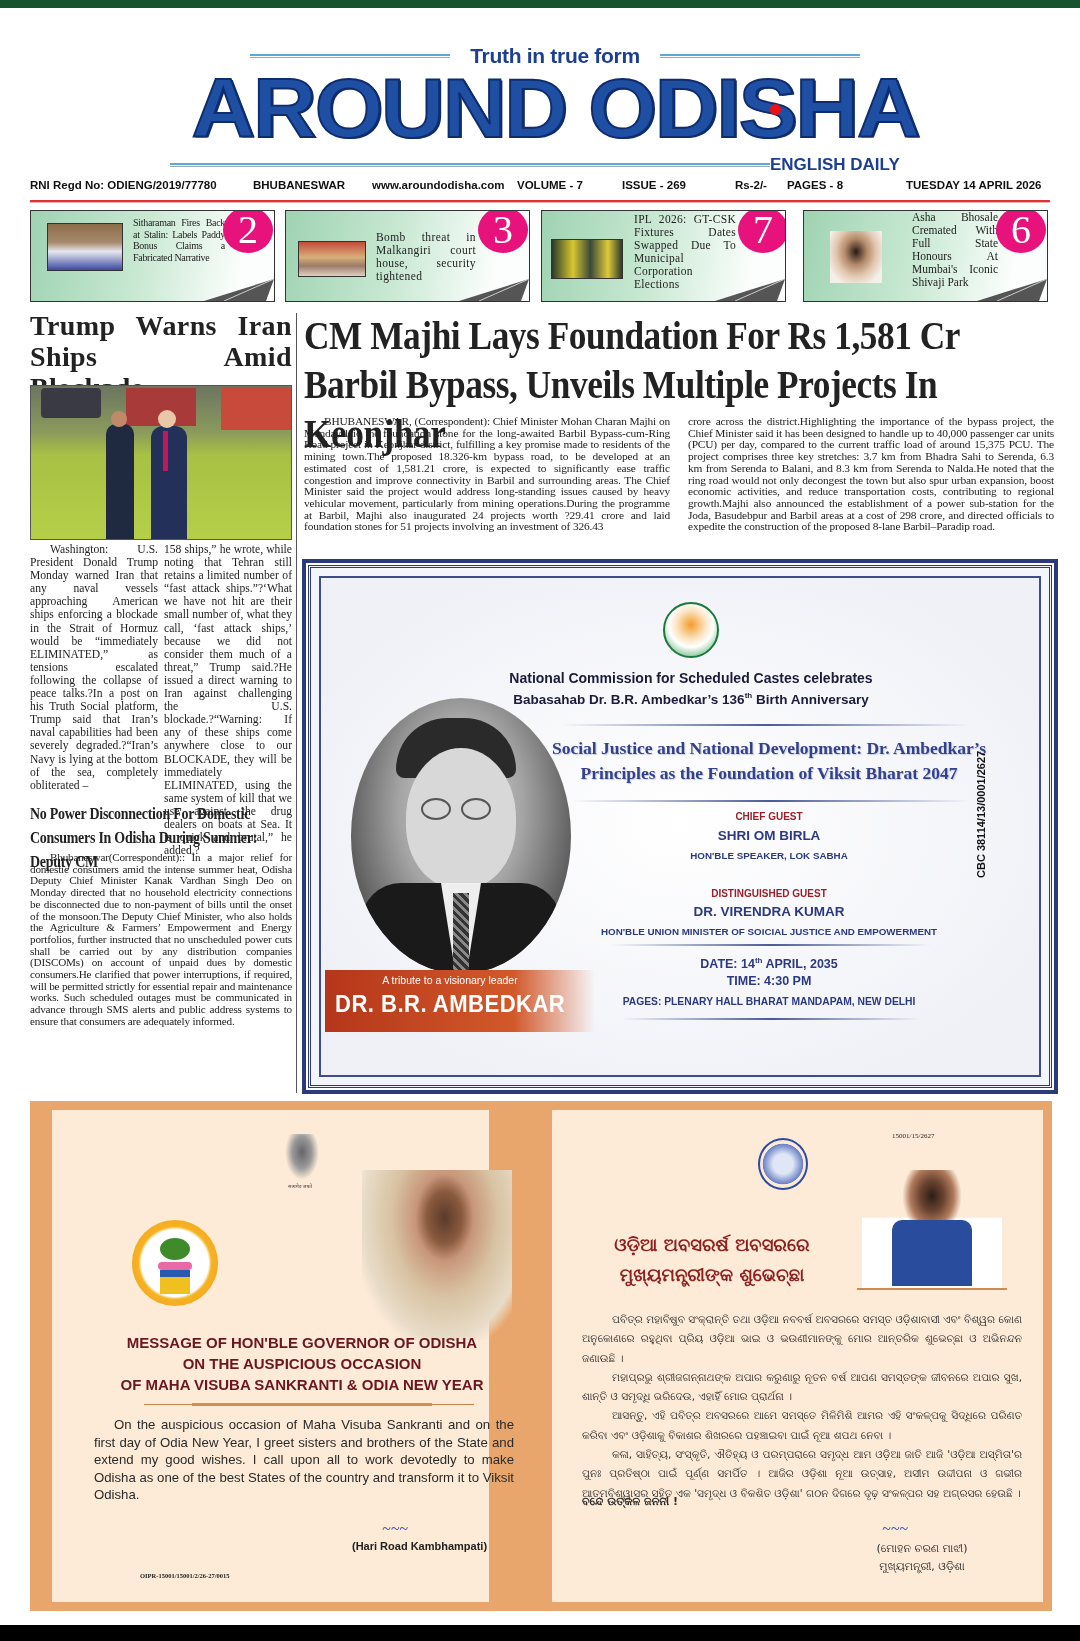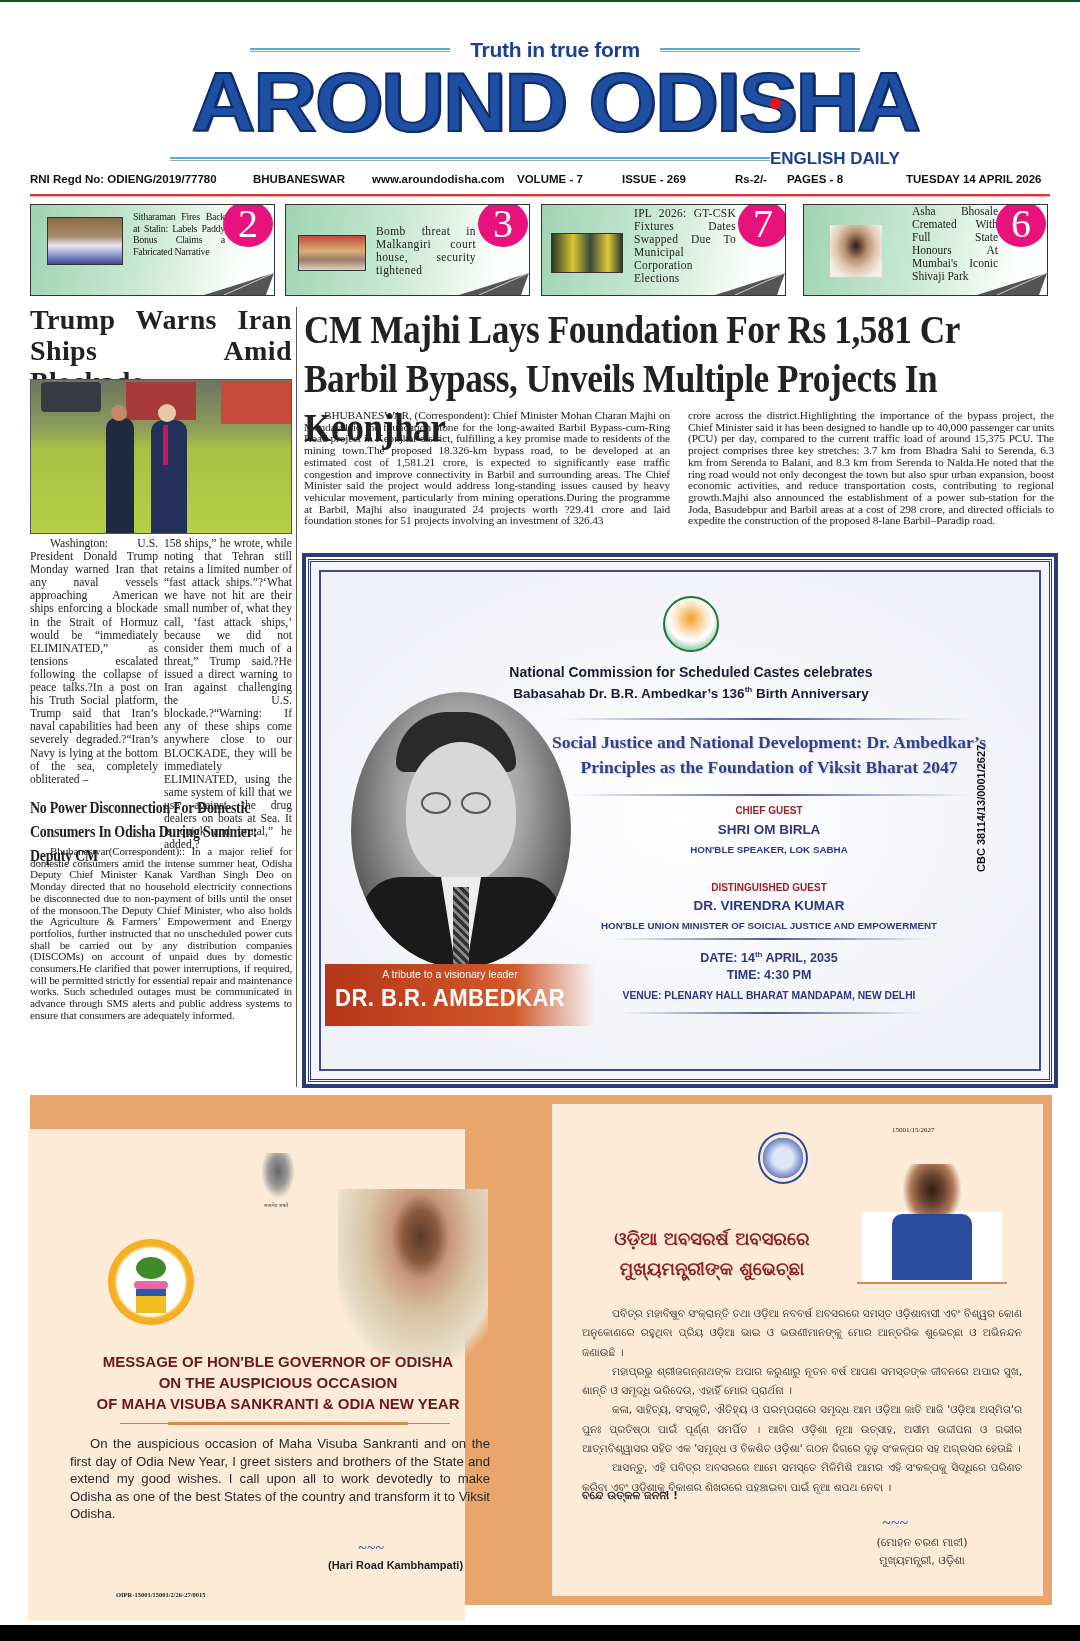--- a/index.html
+++ b/index.html
@@ -1,17 +1,17 @@
 <!DOCTYPE html>
 <html><head>
 <meta charset="utf-8">
 <style>
   * { box-sizing: border-box; margin: 0; padding: 0; }
   html, body { width: 1080px; height: 1641px; overflow: hidden; background: #000; }
-  .page { position: absolute; left: 0; top: 0; width: 1080px; height: 1641px; background: #fff; border-top: 2px solid #14532d; border-bottom: 16px solid #000; }
+  .page { position: absolute; left: 0; top: 0; width: 1080px; height: 1641px; background: #fff; border-top: 8px solid #14532d; border-bottom: 16px solid #000; }
 
   
   .masthead { position: absolute; left: 170px; top: 30px; width: 770px; height: 140px; }
   .tagline-row { position: absolute; left: 0; top: 6px; width: 770px; height: 22px; }
   .tagline-line { position: absolute; top: 10px; height: 4px; border-top: 2px solid #5aa9dc; border-bottom: 1px solid #9aa; }
   .tagline { position: absolute; left: 285px; top: 0; width: 200px; text-align: center; font-family: "Liberation Sans", sans-serif; font-weight: bold; font-size: 21px; color: #1d3f92; letter-spacing: -0.3px; }
   .logo { position: absolute; left: 0; top: 30px; width: 770px; height: 80px; font-family: "Liberation Sans", sans-serif; font-weight: 900; font-size: 88px; line-height: 80px; color: #1f4fa3; letter-spacing: -2px; text-align: center; -webkit-text-stroke: 2px #0f2d6e; text-shadow: 0 0 0 #fff, 2px 2px 0 #0f2d6e; transform: scaleY(0.95); }
   .logo-dot { position: absolute; left: 600px; top: 66px; width: 11px; height: 11px; border-radius: 50%; background: #e11; }
   .eng-row { position: absolute; left: 0; top: 115px; width: 770px; height: 22px; }
   .eng-line { position: absolute; left: 0; top: 10px; width: 600px; height: 4px; border-top: 2px solid #5aa9dc; border-bottom: 1px solid #9aa; }
@@ -59,21 +59,21 @@
   .ad-venue { position: absolute; left: 228px; top: 418px; width: 440px; text-align: center; font-family: "Liberation Sans", sans-serif; font-weight: bold; font-size: 10.3px; color: #2c3980; }
   .ad-code { position: absolute; left: 654px; top: 300px; width: 160px; transform: rotate(-90deg); transform-origin: left top; font-family: "Liberation Sans", sans-serif; font-weight: bold; font-size: 11px; color: #111; white-space: nowrap; }
   .portrait { position: absolute; left: 30px; top: 120px; width: 220px; height: 276px; border-radius: 50%; background: radial-gradient(ellipse at 50% 40%, #d8d8d8 0%, #a4a4a4 40%, #5a5a5a 75%, #2e2e2e 100%); overflow: hidden; }
   .tribute { position: absolute; left: 4px; top: 392px; width: 270px; height: 62px; background: linear-gradient(90deg, #b5361a 0%, #d2592a 70%, rgba(224,130,80,0) 100%); }
   .tribute-small { position: absolute; left: 0; top: 4px; width: 250px; text-align: center; font-family: "Liberation Sans", sans-serif; font-size: 10.5px; color: #fff; }
   .tribute-big { position: absolute; left: 10px; top: 20px; width: 260px; font-family: "Liberation Sans", sans-serif; font-weight: bold; font-size: 24px; color: #fff; letter-spacing: 0.5px; transform: scaleX(0.92); transform-origin: left top; }
 
   
   .orange-band { position: absolute; left: 30px; top: 1093px; width: 1022px; height: 510px; background: #e9a66c; }
   .ad-card { position: absolute; top: 1102px; height: 492px; background: #fdebd7; }
-  .gov { left: 28px; width: 437px; margin-top: 25px; }
+  .gov { left: 52px; width: 437px; }
   .cm { left: 552px; width: 491px; }
   .emblem { position: absolute; width: 34px; height: 46px; background: radial-gradient(ellipse at 50% 40%, #666 0%, #999 40%, transparent 70%); }
   .emblem-cap { position: absolute; font-family: "Liberation Serif", serif; font-size: 5px; color: #444; }
   .vishu-logo { position: absolute; left: 80px; top: 110px; width: 86px; height: 86px; border-radius: 50%; background: radial-gradient(circle, #fff 55%, #f5b323 60%, #f39912 100%); }
   .gov-photo { position: absolute; left: 310px; top: 60px; width: 150px; height: 170px; background: radial-gradient(ellipse at 55% 28%, #5a3a2a 0%, #8a5a3e 15%, #c8967a 25%, #d8c2a2 45%, #e8dcc8 70%, transparent 80%); }
   .gov-title { position: absolute; left: 0; top: 222px; width: 500px; text-align: center; font-family: "Liberation Sans", sans-serif; font-weight: bold; font-size: 15px; line-height: 21px; color: #6b1620; }
   .gov-msg { position: absolute; left: 42px; top: 306px; width: 420px; font-family: "Liberation Sans", sans-serif; font-size: 13.2px; line-height: 17.5px; color: #2a2a2a; text-align: justify; }
   .gov-sign { position: absolute; left: 300px; top: 430px; font-family: "Liberation Sans", sans-serif; font-weight: bold; font-size: 11px; color: #222; }
   .gov-ref { position: absolute; left: 88px; top: 462px; font-family: "Liberation Serif", serif; font-weight: bold; font-size: 6.5px; color: #222; }
   .cm-ref { position: absolute; left: 340px; top: 22px; font-family: "Liberation Serif", serif; font-size: 7px; color: #222; text-align: center; }
@@ -196,21 +196,21 @@
       <div class="ad-orn" style="left:250px;top:222px;width:400px;"></div>
       <div class="ad-label" style="top:233px;">CHIEF GUEST</div>
       <div class="ad-name" style="top:250px;">SHRI OM BIRLA</div>
       <div class="ad-role" style="top:272px;">HON'BLE SPEAKER, LOK SABHA</div>
       <div class="ad-label" style="top:310px;">DISTINGUISHED GUEST</div>
       <div class="ad-name" style="top:326px;">DR. VIRENDRA KUMAR</div>
       <div class="ad-role" style="top:348px;">HON'BLE UNION MINISTER OF SOICIAL JUSTICE AND EMPOWERMENT</div>
       <div class="ad-orn" style="left:290px;top:366px;width:320px;"></div>
       <div class="ad-dt" style="top:378px;"><span>DATE: 14</span><sup style="font-size:8px;">th</sup><span> APRIL, 2035</span></div>
       <div class="ad-dt" style="top:396px;">TIME: 4:30 PM</div>
-      <div class="ad-venue">VENUE: PLENARY HALL BHARAT MANDAPAM, NEW DELHI</div>
+      <div class="ad-venue">PAGES: PLENARY HALL BHARAT MANDAPAM, NEW DELHI</div>
       <div class="ad-orn" style="left:300px;top:440px;width:300px;"></div>
       <div class="ad-code">CBC 38114/13/0001/2627</div>
       <div class="portrait">
         <div style="position:absolute;left:45px;top:20px;width:120px;height:60px;background:#2a2a2a;border-radius:60px 60px 10px 10px;"></div>
         <div style="position:absolute;left:55px;top:50px;width:110px;height:140px;background:#d8d8d8;border-radius:50% 50% 45% 45%;"></div>
         <div style="position:absolute;left:70px;top:100px;width:30px;height:22px;border:2px solid #555;border-radius:50%;"></div>
         <div style="position:absolute;left:110px;top:100px;width:30px;height:22px;border:2px solid #555;border-radius:50%;"></div>
         <div style="position:absolute;left:10px;top:185px;width:200px;height:100px;background:#1a1a1a;border-radius:40px 40px 0 0;"></div>
         <div style="position:absolute;left:90px;top:185px;width:40px;height:100px;background:#eee;clip-path:polygon(0 0,100% 0,60% 100%,40% 100%);"></div>
         <div style="position:absolute;left:102px;top:195px;width:16px;height:80px;background:repeating-linear-gradient(45deg,#333 0 3px,#888 3px 6px);"></div>
@@ -252,22 +252,22 @@
     <div class="cm-photo"></div>
     <div class="cm-vest"></div>
     <div class="cm-photo-base"></div>
     <div class="cm-title">
       <div>ଓଡ଼ିଆ ଅବସରର୍ଷ ଅବସରରେ</div>
       <div>ମୁଖ୍ୟମନ୍ତ୍ରୀଙ୍କ ଶୁଭେଚ୍ଛା</div>
     </div>
     <div class="cm-msg">
       <p>ପବିତ୍ର ମହାବିଷୁବ ସଂକ୍ରାନ୍ତି ତଥା ଓଡ଼ିଆ ନବବର୍ଷ ଅବସରରେ ସମସ୍ତ ଓଡ଼ିଶାବାସୀ ଏବଂ ବିଶ୍ୱର କୋଣ ଅନୁକୋଣରେ ରହୁଥିବା ପ୍ରିୟ ଓଡ଼ିଆ ଭାଇ ଓ ଭଉଣୀମାନଙ୍କୁ ମୋର ଆନ୍ତରିକ ଶୁଭେଚ୍ଛା ଓ ଅଭିନନ୍ଦନ ଜଣାଉଛି ।</p>
       <p>ମହାପ୍ରଭୁ ଶ୍ରୀଜଗନ୍ନାଥଙ୍କ ଅପାର କରୁଣାରୁ ନୂତନ ବର୍ଷ ଆପଣ ସମସ୍ତଙ୍କ ଜୀବନରେ ଅପାର ସୁଖ, ଶାନ୍ତି ଓ ସମୃଦ୍ଧି ଭରିଦେଉ, ଏହାହିଁ ମୋର ପ୍ରାର୍ଥନା ।</p>
+      <p>ଆସନ୍ତୁ, ଏହି ପବିତ୍ର ଅବସରରେ ଆମେ ସମସ୍ତେ ମିଳିମିଶି ଆମର ଏହି ସଂକଳ୍ପକୁ ସିଦ୍ଧିରେ ପରିଣତ କରିବା ଏବଂ ଓଡ଼ିଶାକୁ ବିକାଶର ଶିଖରରେ ପହଞ୍ଚାଇବା ପାଇଁ ନୂଆ ଶପଥ ନେବା ।</p>
       <p>କଳା, ସାହିତ୍ୟ, ସଂସ୍କୃତି, ଐତିହ୍ୟ ଓ ପରମ୍ପରାରେ ସମୃଦ୍ଧ ଆମ ଓଡ଼ିଆ ଜାତି ଆଜି 'ଓଡ଼ିଆ ଅସ୍ମିତା'ର ପୁନଃ ପ୍ରତିଷ୍ଠା ପାଇଁ ପୂର୍ଣ୍ଣ ସମର୍ପିତ । ଆଜିର ଓଡ଼ିଶା ନୂଆ ଉତ୍ସାହ, ଅସୀମ ଉଦ୍ଦୀପନା ଓ ଗଭୀର ଆତ୍ମବିଶ୍ୱାସର ସହିତ ଏକ 'ସମୃଦ୍ଧ ଓ ବିକଶିତ ଓଡ଼ିଶା' ଗଠନ ଦିଗରେ ଦୃଢ଼ ସଂକଳ୍ପର ସହ ଅଗ୍ରସର ହେଉଛି ।</p>
-      <p>ଆସନ୍ତୁ, ଏହି ପବିତ୍ର ଅବସରରେ ଆମେ ସମସ୍ତେ ମିଳିମିଶି ଆମର ଏହି ସଂକଳ୍ପକୁ ସିଦ୍ଧିରେ ପରିଣତ କରିବା ଏବଂ ଓଡ଼ିଶାକୁ ବିକାଶର ଶିଖରରେ ପହଞ୍ଚାଇବା ପାଇଁ ନୂଆ ଶପଥ ନେବା ।</p>
     </div>
     <div class="cm-slogan">ବନ୍ଦେ ଉତ୍କଳ ଜନନୀ !</div>
     <div class="sig" style="left:330px;top:410px;font-size:16px;">~~~</div>
     <div class="cm-signname">
       <div>(ମୋହନ ଚରଣ ମାଝୀ)</div>
       <div>ମୁଖ୍ୟମନ୍ତ୍ରୀ, ଓଡ଼ିଶା</div>
     </div>
   </div>
 
 </div>

